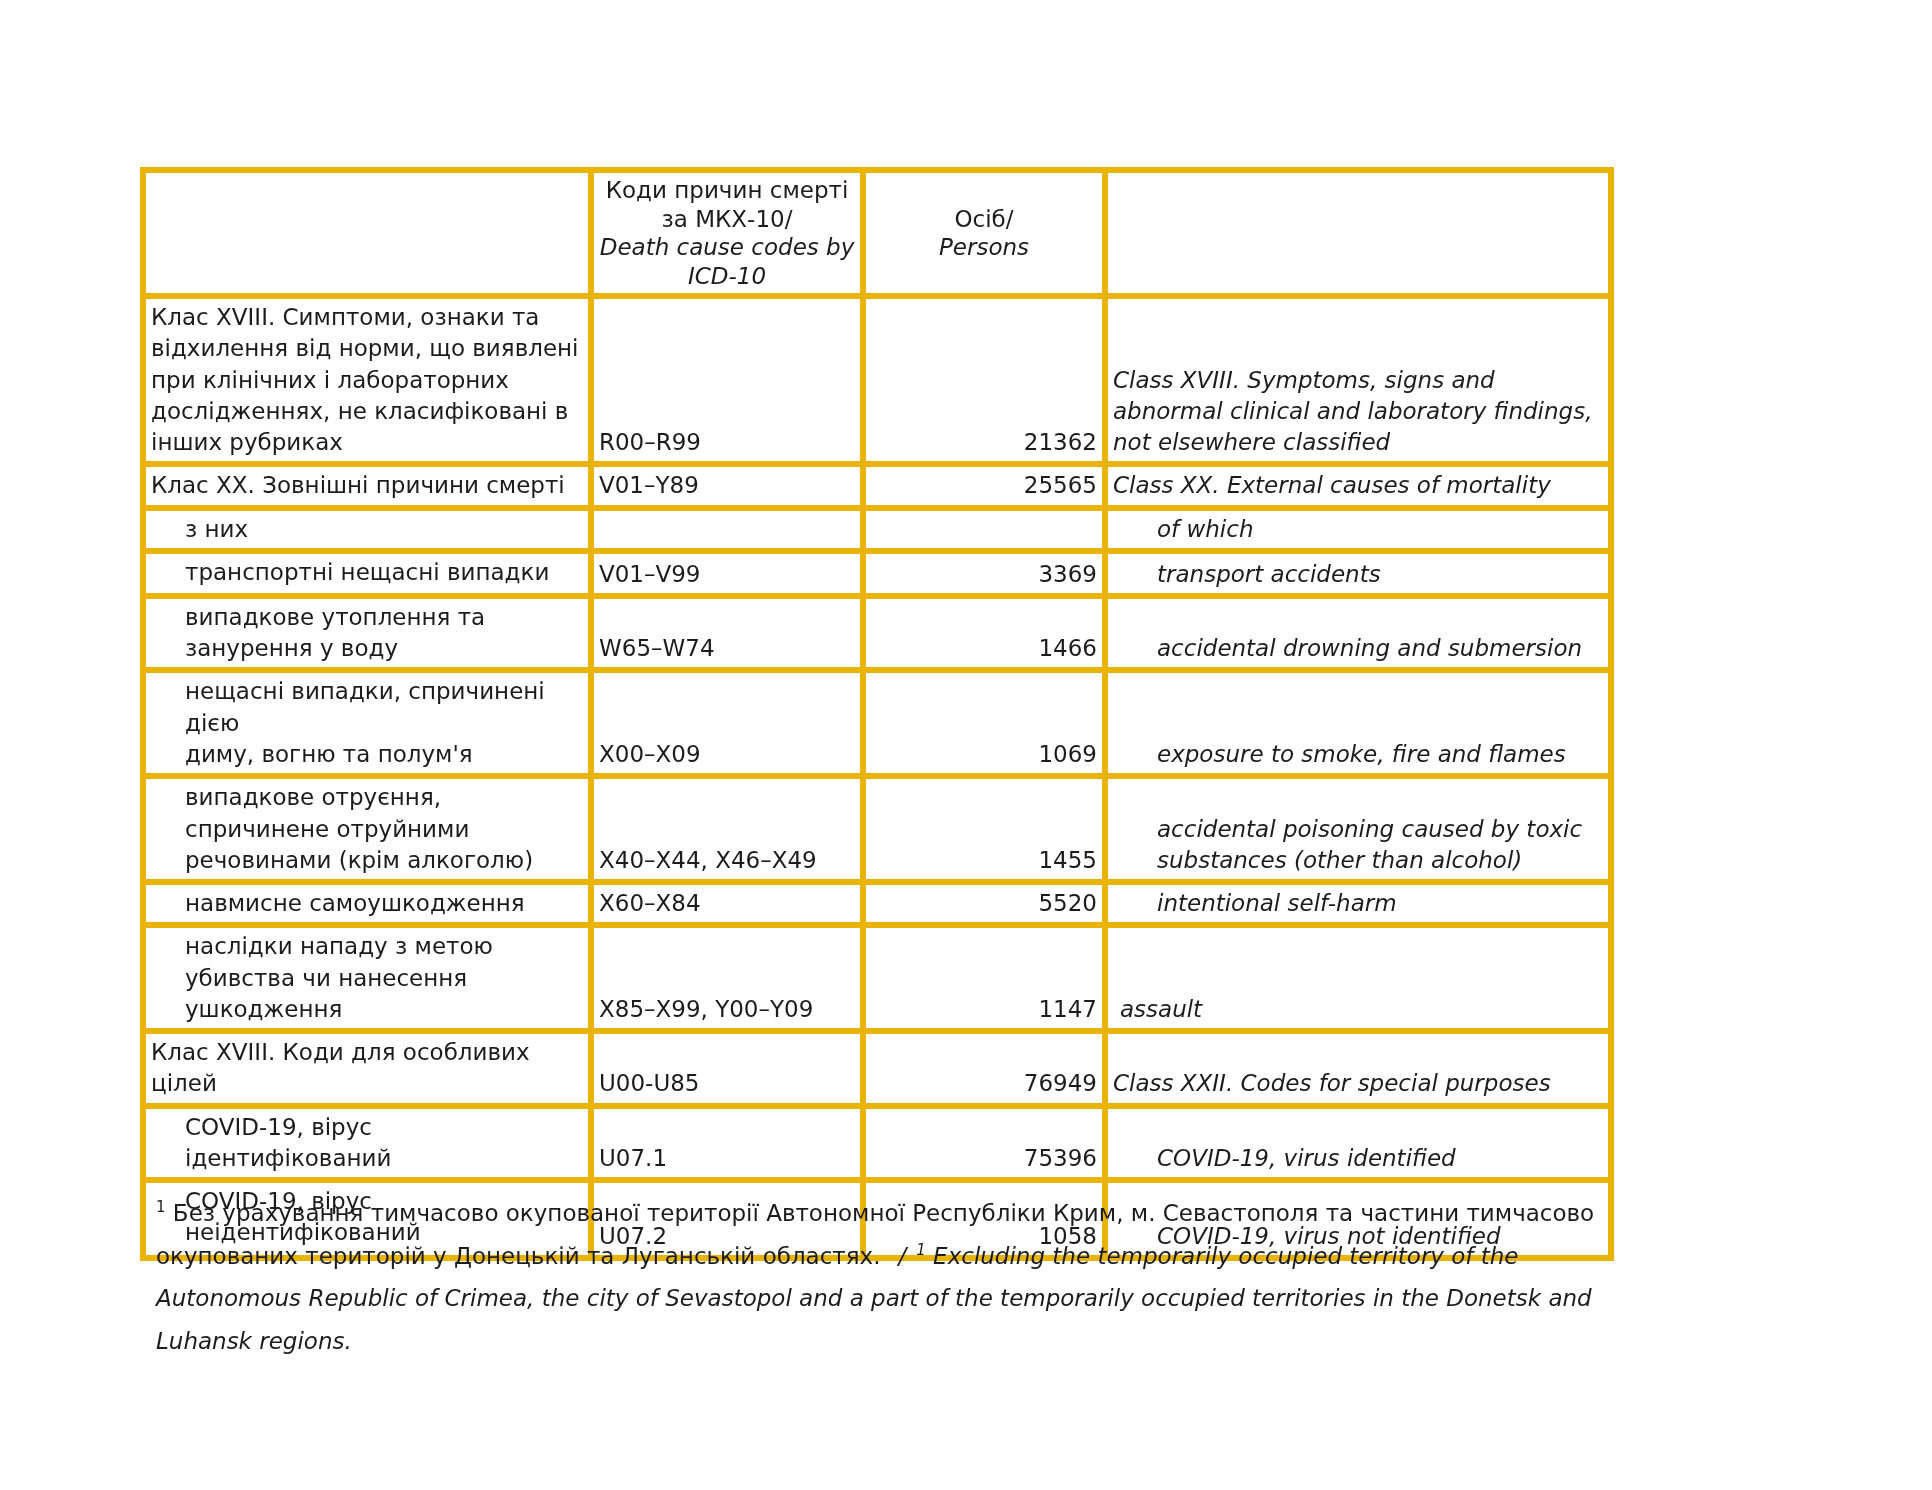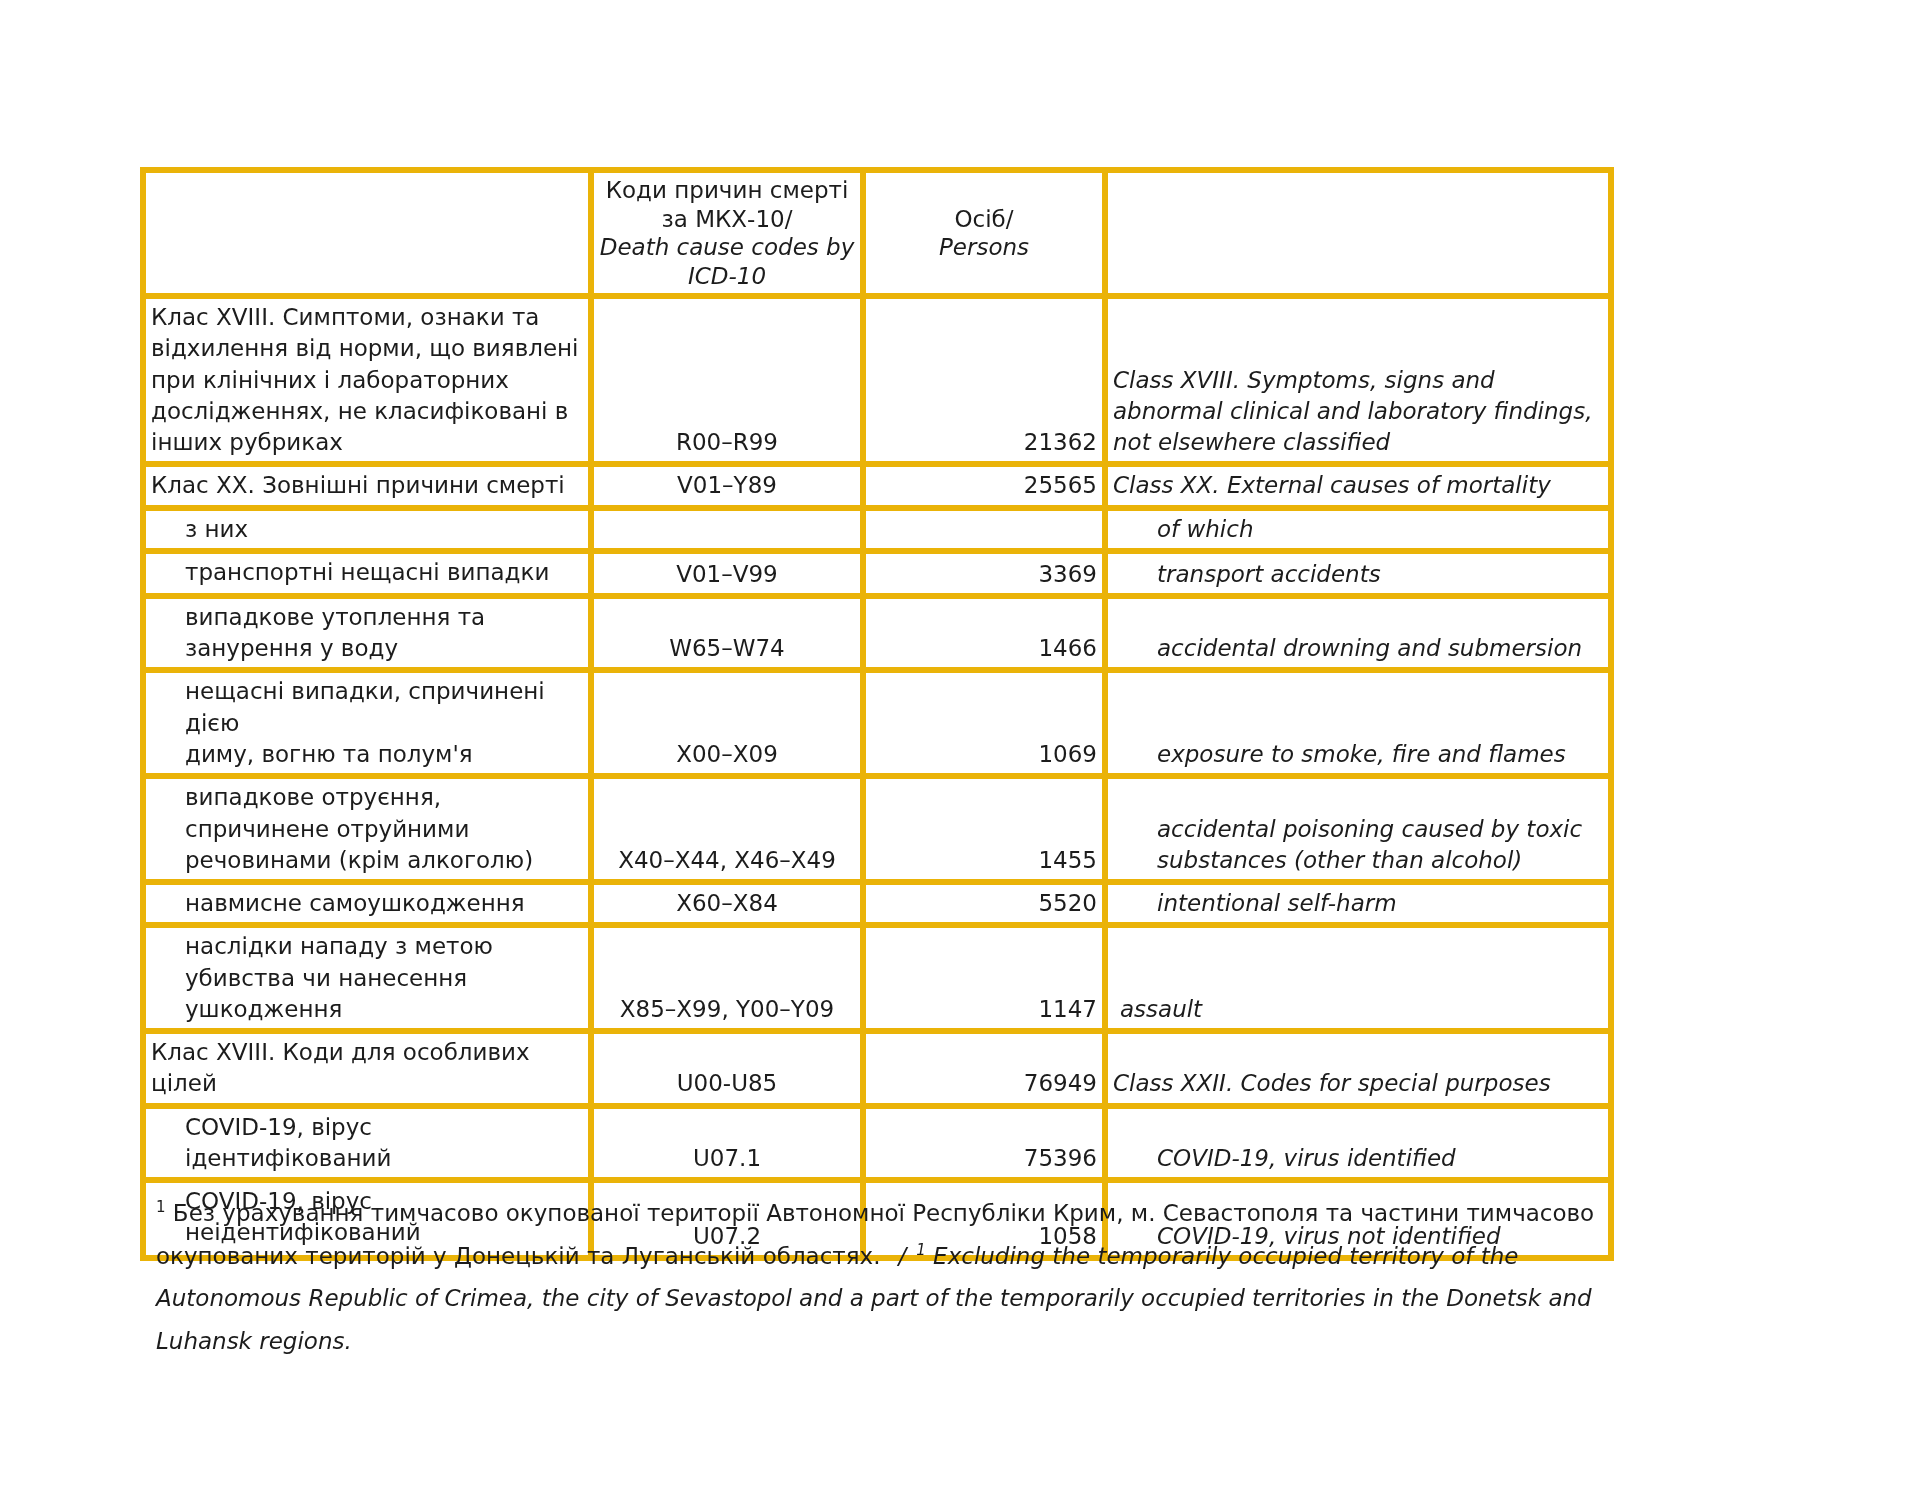--- a/index.html
+++ b/index.html
@@ -35,21 +35,21 @@
   td.c-ua {
     vertical-align: top;
     text-align: left;
     white-space: pre-line;
     padding-left: 5px;
     padding-top: 4px;
     border-radius: 18px;
   }
   td.c-code {
     vertical-align: bottom;
-    text-align: center;
+    text-align: left;
     padding-bottom: 6px;
   }
   td.c-num {
     vertical-align: bottom;
     text-align: right;
     padding-right: 5px;
     padding-bottom: 5px;
   }
   td.c-en {
     vertical-align: bottom;

